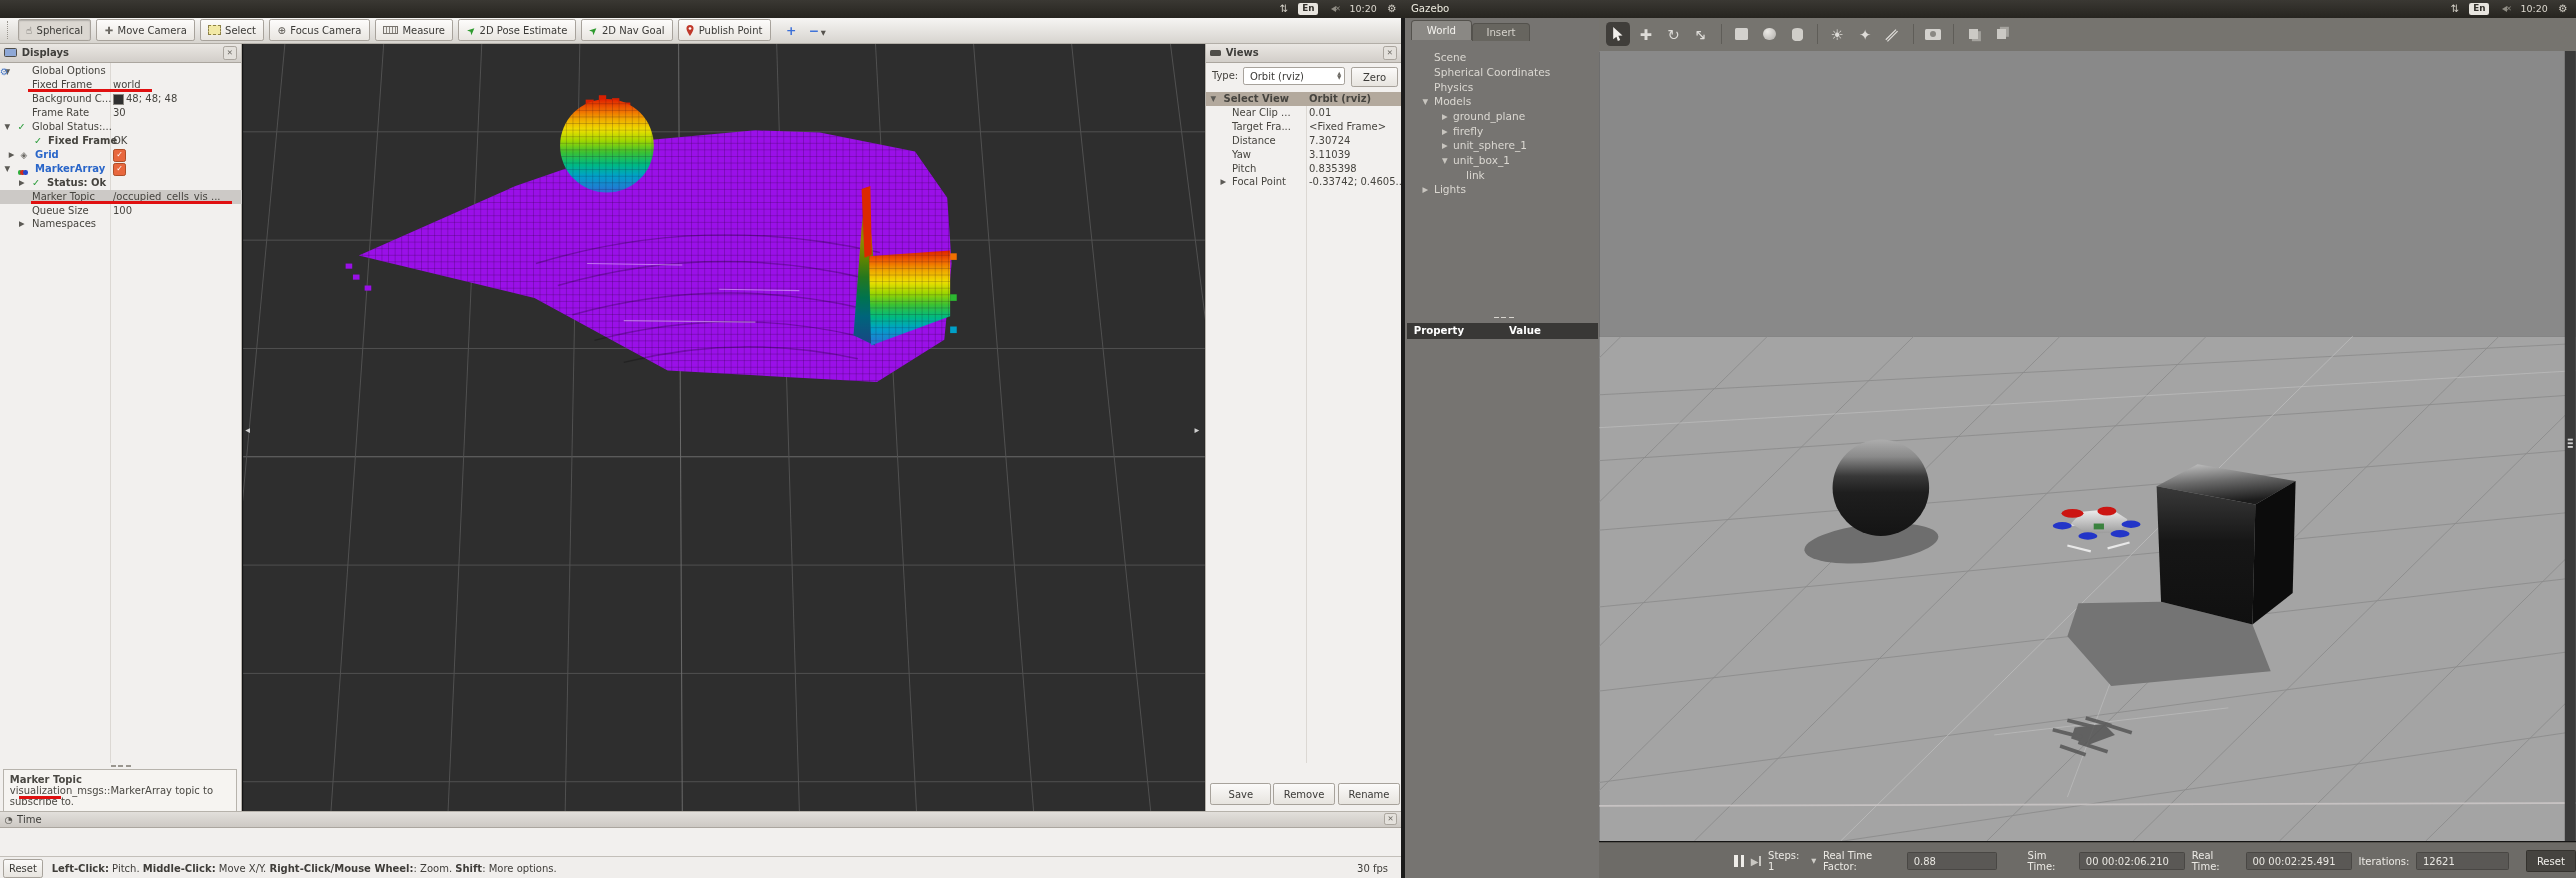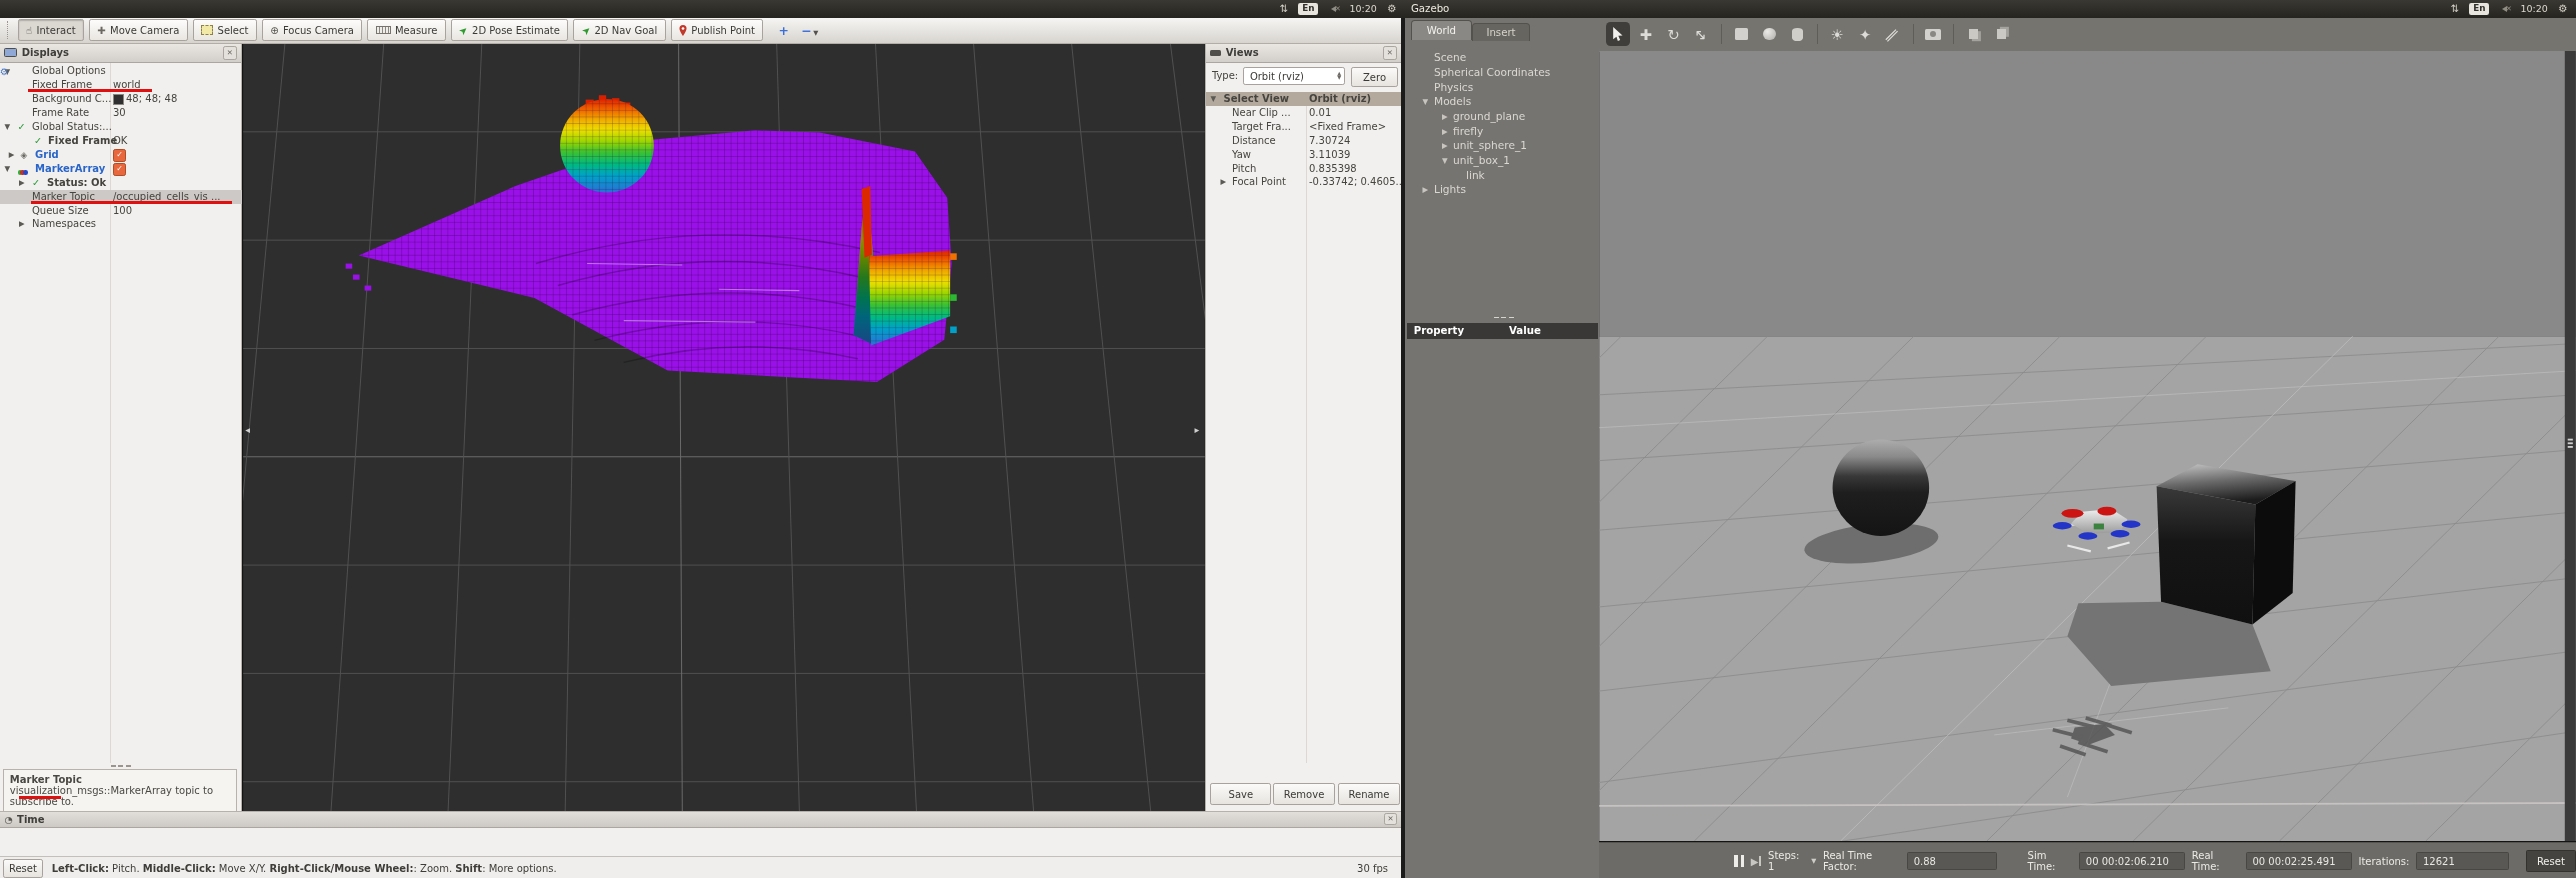--- a/index.html
+++ b/index.html
@@ -124,21 +124,21 @@
       </span>
     <span>10:20</span>
     <span class="tray-ico">⚙</span>
   </div>
 </div>
 
 <div class="abs" id="rviz-toolbar">
   <span class="grip-v"></span>
   <span class="tbtn active">
       <span>☝</span>
-      <span>Interact</span>
+      <span>Spherical</span>
     </span>
   <span class="tbtn">
       <span style="color:#6b6862">✚</span>
       <span>Move Camera</span>
     </span>
   <span class="tbtn">
       <span class="sel-icon"></span>
       <span>Select</span>
     </span>
   <span class="tbtn">
@@ -392,21 +392,21 @@
     <span class="pbtn abs" style="left:67px;width:60px">Remove</span>
     <span class="pbtn abs" style="left:132px;width:60px">Rename</span>
   </div>
 </div>
 
 <div class="abs edge-strip" style="left:1401px;top:17.6px;width:4.4px;height:861px"></div>
 
 <div class="abs lpanel" style="left:0;top:811px;width:1401px;height:45px;border-top:0.7px solid #b6b2ab">
   <div class="ptitle" style="height:14.6px;background:linear-gradient(#e2dfdb,#cdc9c4)">
     <span class="clock-icon">◔</span>
-    <span style="font-weight:bold">Time</span>
+    <span style="font-weight:normal">Time</span>
     <span class="pclose" style="width:10.2px;height:10.2px;line-height:9.5px">✕</span>
   </div>
 </div>
 
 <div class="abs statusbar" style="left:0;top:856px;width:1401px;height:22px">
   <span class="pbtn" style="margin-left:2.9px;height:17px;width:38px">Reset</span>
   <span style="margin-left:8.8px"><b>Left-Click:</b><span> Pitch.  </span><b>Middle-Click:</b><span> Move X/Y.  </span><b>Right-Click/Mouse Wheel:</b><span>: Zoom.  </span><b>Shift</b><span>: More options.</span></span>
   <span style="margin-left:auto;margin-right:13px">30 fps</span>
 </div>
 

